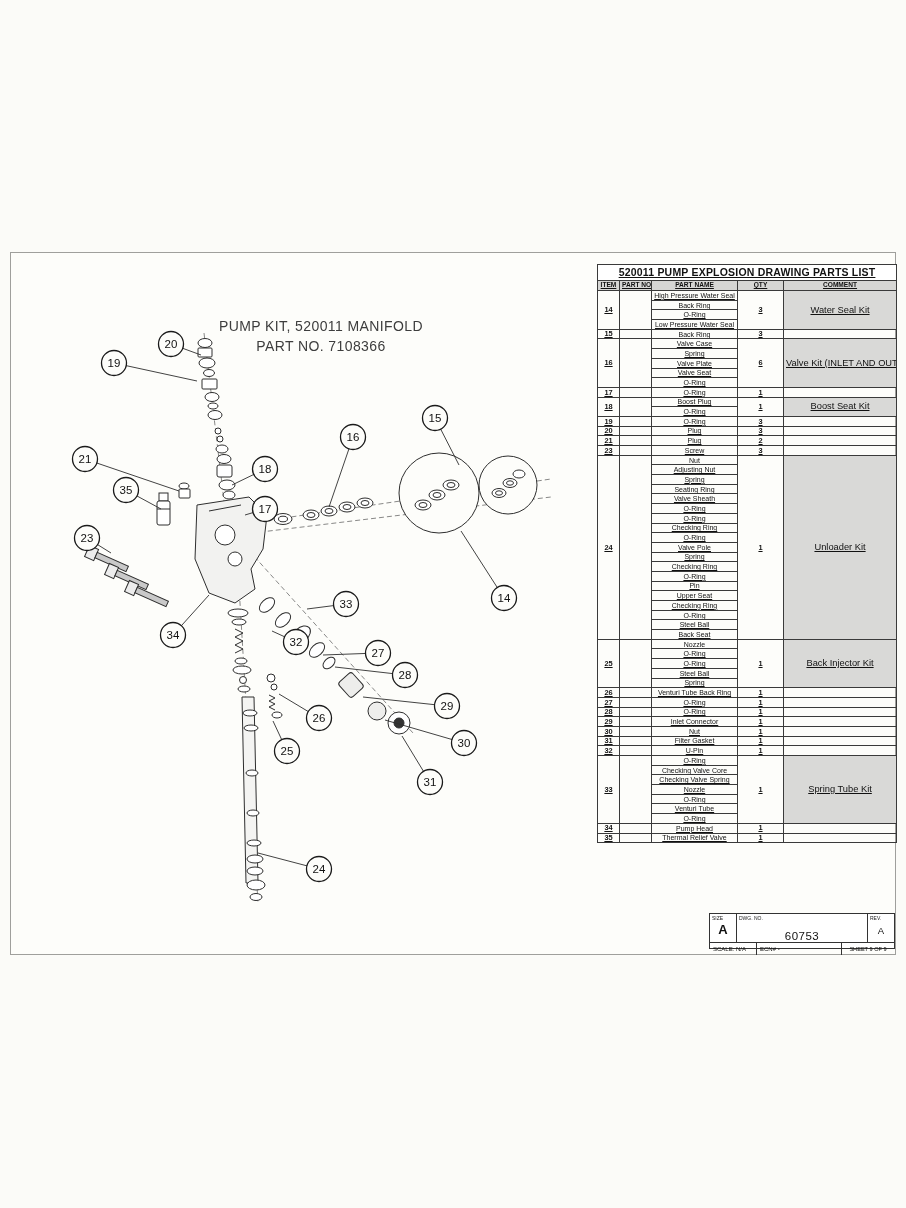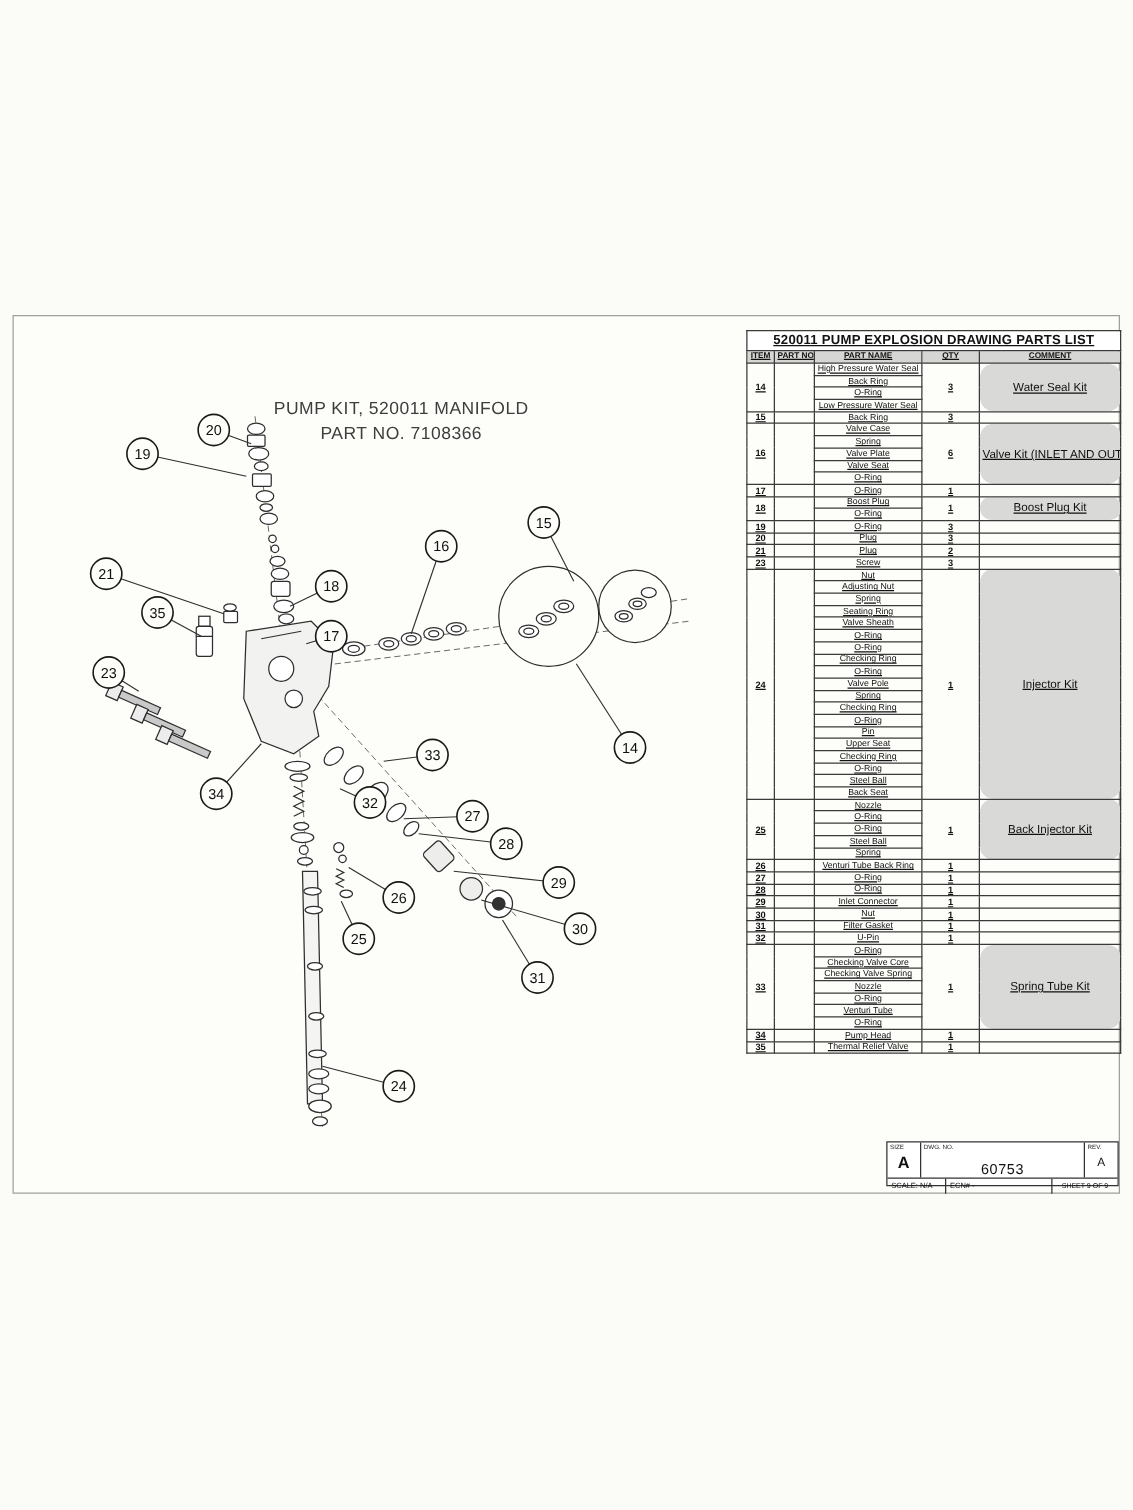--- a/index.html
+++ b/index.html
@@ -29,21 +29,21 @@
   }
   .pt-title th {
     height:16px; font-size:10.5px; font-weight:bold; letter-spacing:.2px;
     background:#fff; white-space:nowrap;
   }
   .pt-colhead th { height:10px; font-size:6.6px; font-weight:bold; background:#d6d6d4; }
   .col-item     { width:22px;  font-weight:bold; font-size:7.4px; }
   .col-partno   { width:32px; }
   .col-partname { width:86px;  text-align:left; font-size:7px; }
   .col-qty      { width:46px;  font-weight:bold; font-size:7.4px; }
-  .col-comment  { width:113px; font-size:9.3px; white-space:pre-line; line-height:1.15;border-radius:11px; }
+  .col-comment  { width:113px; font-size:9.3px; white-space:pre-line; line-height:1.15; }
   .shaded { background:#d9d9d7; }
 
   
   .title-block {
     position:absolute; right:0; bottom:5px; width:186px; height:36px;
     border:1px solid #333; background:#fff;
     display:flex; flex-direction:column; font-size:6px;
   }
   .tb-row { display:flex; flex:1; }
   .tb-top { border-bottom:1px solid #333; flex:0 0 22px; }
@@ -325,21 +325,21 @@
           <td class="col-partno"></td>
           <td class="col-partname">O-Ring</td>
           <td class="col-qty">1</td>
           <td class="col-comment"></td>
         </tr>
         <tr>
           <td rowspan="2" class="col-item">18</td>
           <td rowspan="2" class="col-partno"></td>
           <td class="col-partname">Boost Plug</td>
           <td rowspan="2" class="col-qty">1</td>
-          <td rowspan="2" class="col-comment shaded">Boost Plug Kit</td>
+          <td rowspan="2" class="col-comment shaded">Boost Seat Kit</td>
         </tr>
         <tr>
           <td class="col-partname">O-Ring</td>
         </tr>
         <tr>
           <td class="col-item">19</td>
           <td class="col-partno"></td>
           <td class="col-partname">O-Ring</td>
           <td class="col-qty">3</td>
           <td class="col-comment"></td>
@@ -363,21 +363,21 @@
           <td class="col-partno"></td>
           <td class="col-partname">Screw</td>
           <td class="col-qty">3</td>
           <td class="col-comment"></td>
         </tr>
         <tr>
           <td rowspan="19" class="col-item">24</td>
           <td rowspan="19" class="col-partno"></td>
           <td class="col-partname">Nut</td>
           <td rowspan="19" class="col-qty">1</td>
-          <td rowspan="19" class="col-comment shaded">Injector Kit</td>
+          <td rowspan="19" class="col-comment shaded">Unloader Kit</td>
         </tr>
         <tr>
           <td class="col-partname">Adjusting Nut</td>
         </tr>
         <tr>
           <td class="col-partname">Spring</td>
         </tr>
         <tr>
           <td class="col-partname">Seating Ring</td>
         </tr>

